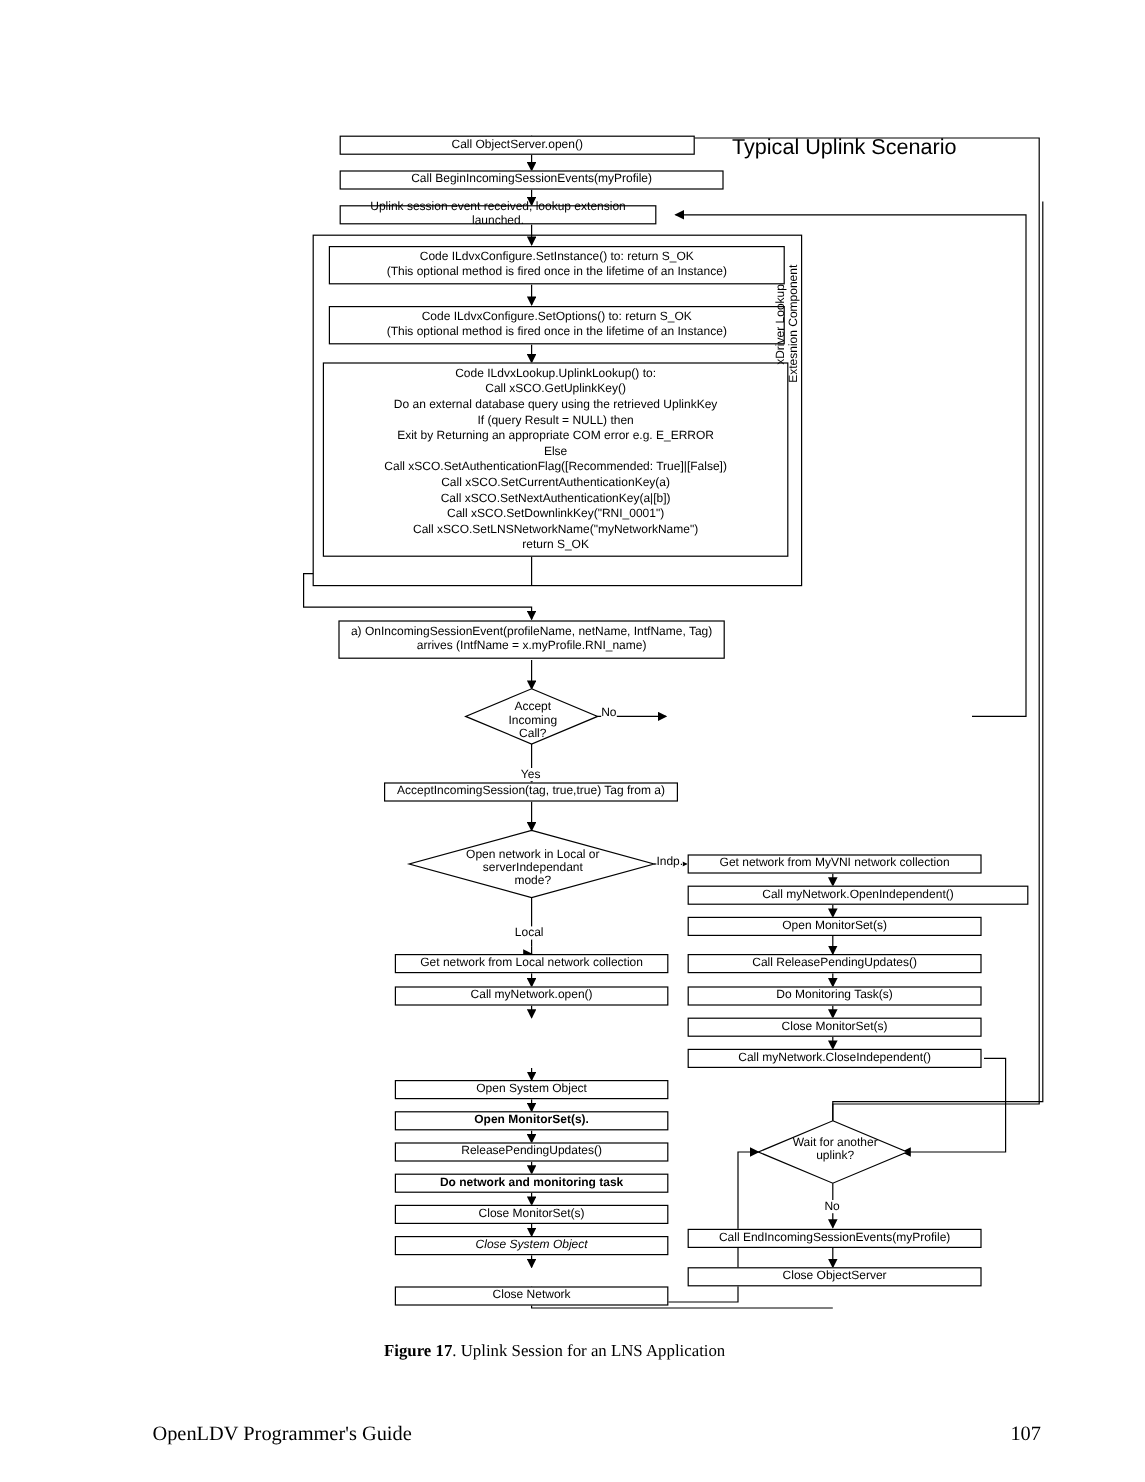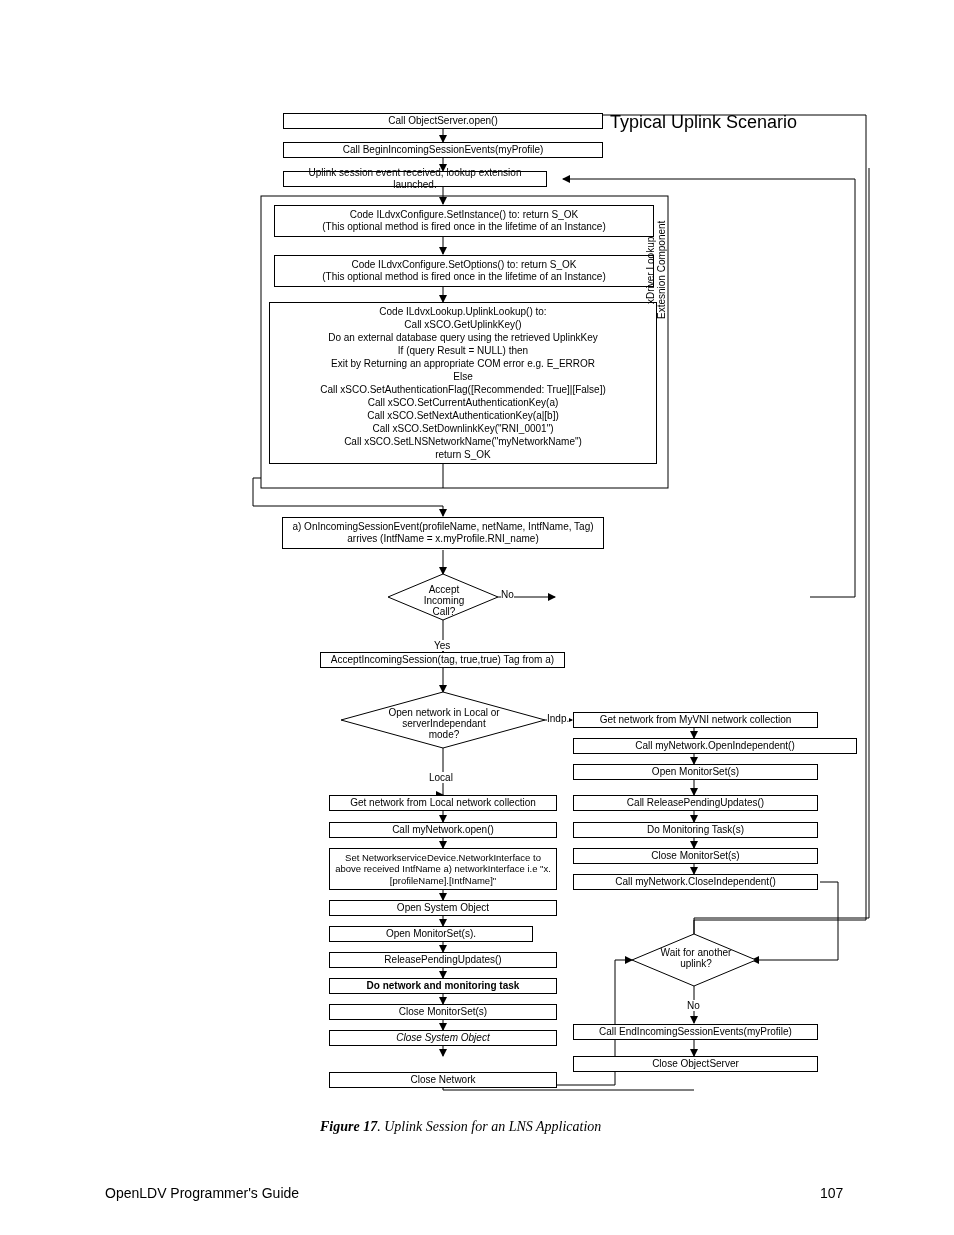--- a/index.html
+++ b/index.html
@@ -52,22 +52,23 @@
     text-align: center;
     line-height: 1.1;
   }
   .caption {
     position: absolute;
     font-family: "Times New Roman", serif;
     font-size: 14px;
   }
   .footer {
     position: absolute;
-    font-family: Liberation Sans, sans-serif;
-    font-size: 14px;
+    font-family: Liberation Serif, serif;
+    font-size: 17px;
+    margin-left: 22px;
   }
 </style>
 </head>
 <body>
 <div class="page">
 
 <svg class="arrows">
   <defs>
     <marker id="ah" markerWidth="8" markerHeight="8" refX="7" refY="4" orient="auto" markerUnits="userSpaceOnUse">
       <path d="M0,0 L8,4 L0,8 Z" fill="#000"></path>
@@ -142,21 +143,21 @@
 
   <polyline points="694,934 694,924 875,924 875,140 855,140" fill="none" stroke="none"></polyline>
 
   <polyline points="694,934 694,918 869,918 869,168" fill="none" stroke="#000"></polyline>
   <line x1="869" y1="168" x2="869" y2="168" stroke="#000"></line>
 
 </svg>
 
 <div class="title-text" style="left:610px; top:112px;">Typical Uplink Scenario</div>
 
-<div class="box" style="left:283px; top:113px; width:320px; height:16px;">Call ObjectServer.open()</div>
+<div class="box" style="left:283px; top:113px; width:296px; height:16px;">Call ObjectServer.open()</div>
 <div class="box" style="left:283px; top:142px; width:320px; height:16px;text-align:right;">Call BeginIncomingSessionEvents(myProfile)</div>
 <div class="box" style="left:283px; top:171px; width:264px; height:16px;">Uplink session event received, lookup extension launched.</div>
 
 <div class="box multi" style="left:274px; top:205px; width:380px; height:32px; white-space:pre-line;">Code ILdvxConfigure.SetInstance() to: return S_OK
 (This optional method is fired once in the lifetime of an Instance)</div>
 <div class="box multi" style="left:274px; top:255px; width:380px; height:32px; white-space:pre-line;">Code ILdvxConfigure.SetOptions() to: return S_OK
 (This optional method is fired once in the lifetime of an Instance)</div>
 <div class="box multi" style="left:269px; top:302px; width:388px; height:162px; white-space:pre-line; font-size:10px; line-height:1.3;">Code ILdvxLookup.UplinkLookup() to:
 Call xSCO.GetUplinkKey()
 Do an external database query using the retrieved UplinkKey
@@ -183,23 +184,22 @@
 
 <div class="box" style="left:320px; top:652px; width:245px; height:16px;">AcceptIncomingSession(tag, true,true) Tag from a)</div>
 
 <div class="label" style="left:388px; top:707px; width:112px; text-align:center; background:transparent; white-space:pre-line;">Open network in Local or
 serverIndependant mode?</div>
 <div class="label" style="left:547px; top:713px;">Indp.</div>
 <div class="label" style="left:429px; top:772px;">Local</div>
 
 <div class="box" style="left:329px; top:795px; width:228px; height:16px;">Get network from Local network collection</div>
 <div class="box" style="left:329px; top:822px; width:228px; height:16px;">Call myNetwork.open()</div>
-<div class="box multi" style="left:329px; top:848px; width:228px; height:42px; font-size:9.5px;">Set NetworkserviceDevice.NetworkInterface to above received IntfName a) networkInterface i.e "x.[profileName].[IntfName]"</div>
 <div class="box" style="left:329px; top:900px; width:228px; height:16px;">Open System Object</div>
-<div class="box" style="left:329px; top:926px; width:204px; height:16px;">Open MonitorSet(s).</div>
+<div class="box" style="left:329px; top:926px; width:228px; height:16px;font-weight:bold;">Open MonitorSet(s).</div>
 <div class="box" style="left:329px; top:952px; width:228px; height:16px;">ReleasePendingUpdates()</div>
 <div class="box" style="left:329px; top:978px; width:228px; height:16px;font-weight:bold;">Do network and monitoring task</div>
 <div class="box" style="left:329px; top:1004px; width:228px; height:16px;">Close MonitorSet(s)</div>
 <div class="box" style="left:329px; top:1030px; width:228px; height:16px;font-style:italic;">Close System Object</div>
 <div class="box" style="left:329px; top:1056px; width:228px; height:16px;margin-top:16px;">Close Network</div>
 
 <div class="box" style="left:573px; top:712px; width:245px; height:16px;">Get network from MyVNI network collection</div>
 <div class="box" style="left:573px; top:738px; width:284px; height:16px;">Call myNetwork.OpenIndependent()</div>
 <div class="box" style="left:573px; top:764px; width:245px; height:16px;">Open MonitorSet(s)</div>
 <div class="box" style="left:573px; top:795px; width:245px; height:16px;">Call ReleasePendingUpdates()</div>
@@ -207,20 +207,20 @@
 <div class="box" style="left:573px; top:848px; width:245px; height:16px;">Close MonitorSet(s)</div>
 <div class="box" style="left:573px; top:874px; width:245px; height:16px;">Call myNetwork.CloseIndependent()</div>
 
 <div class="label" style="left:656px; top:947px; width:80px; text-align:center; background:transparent; white-space:pre-line;">Wait for another
 uplink?</div>
 <div class="label" style="left:687px; top:1000px;">No</div>
 
 <div class="box" style="left:573px; top:1024px; width:245px; height:16px;">Call EndIncomingSessionEvents(myProfile)</div>
 <div class="box" style="left:573px; top:1056px; width:245px; height:16px;">Close ObjectServer</div>
 
-<div class="caption" style="left:320px; top:1119px;font-style:italic;">
+<div class="caption" style="left:320px; top:1119px;">
   <b>Figure 17</b><span>. Uplink Session for an LNS Application</span>
 </div>
 
 <div class="footer" style="left:105px; top:1185px;">OpenLDV Programmer's Guide</div>
 <div class="footer" style="left:820px; top:1185px;">107</div>
 
 </div>
 
 </body></html>

